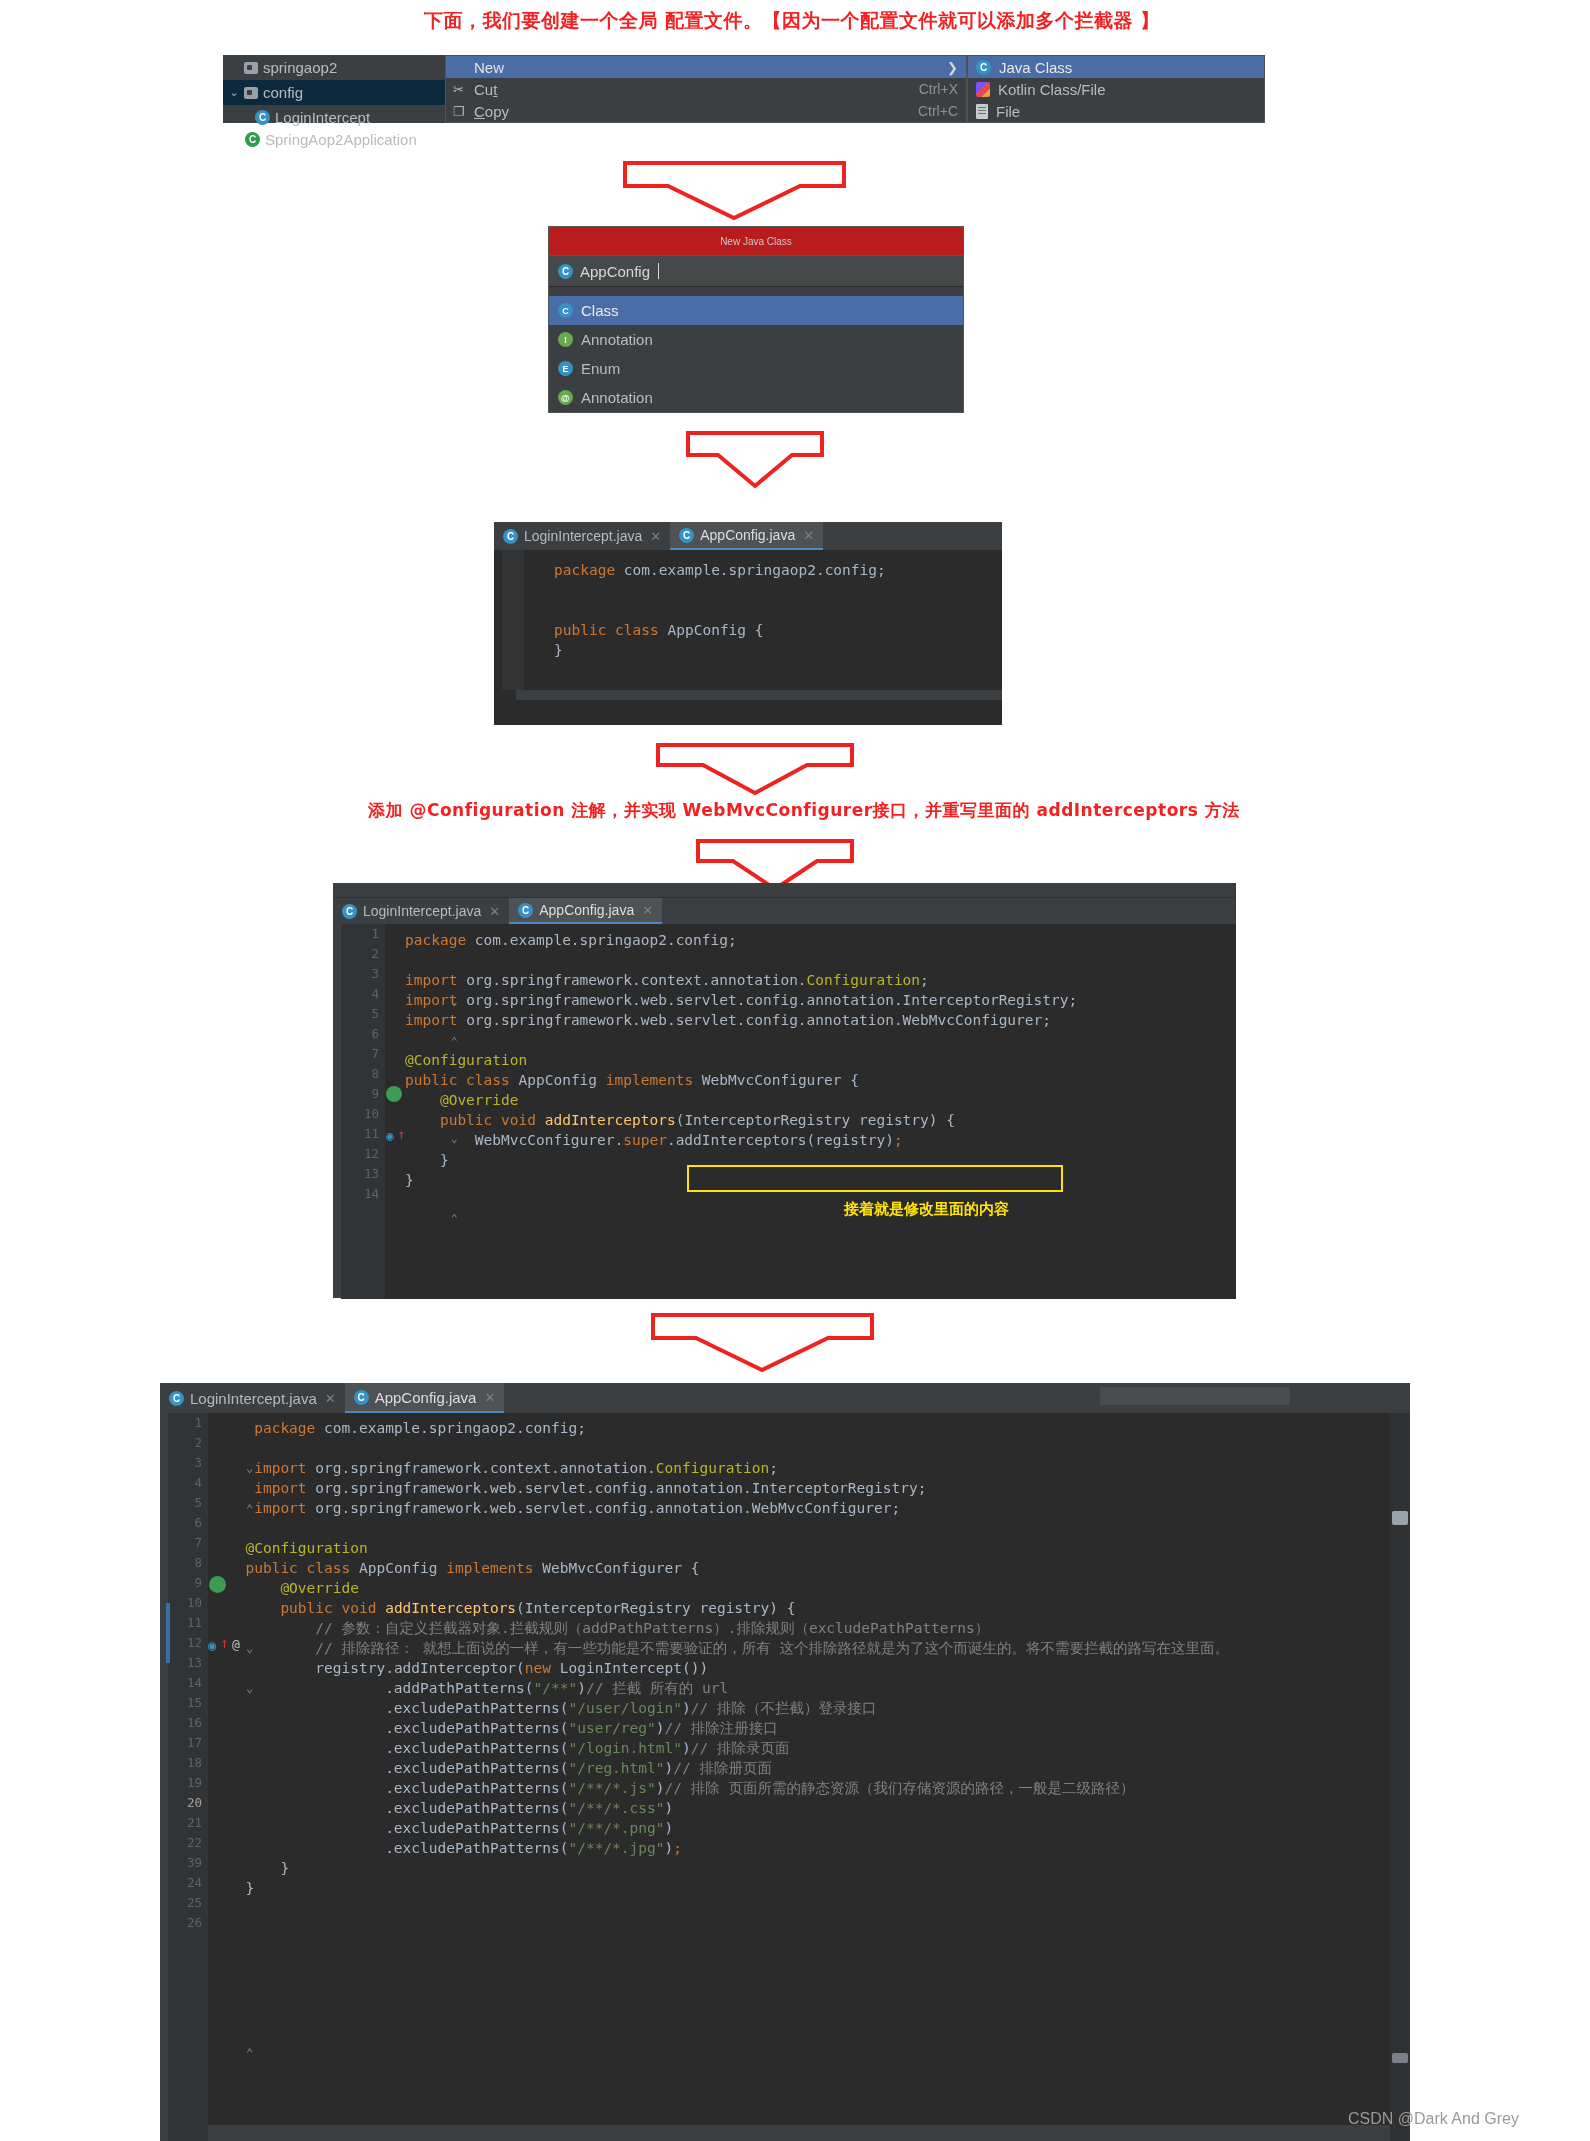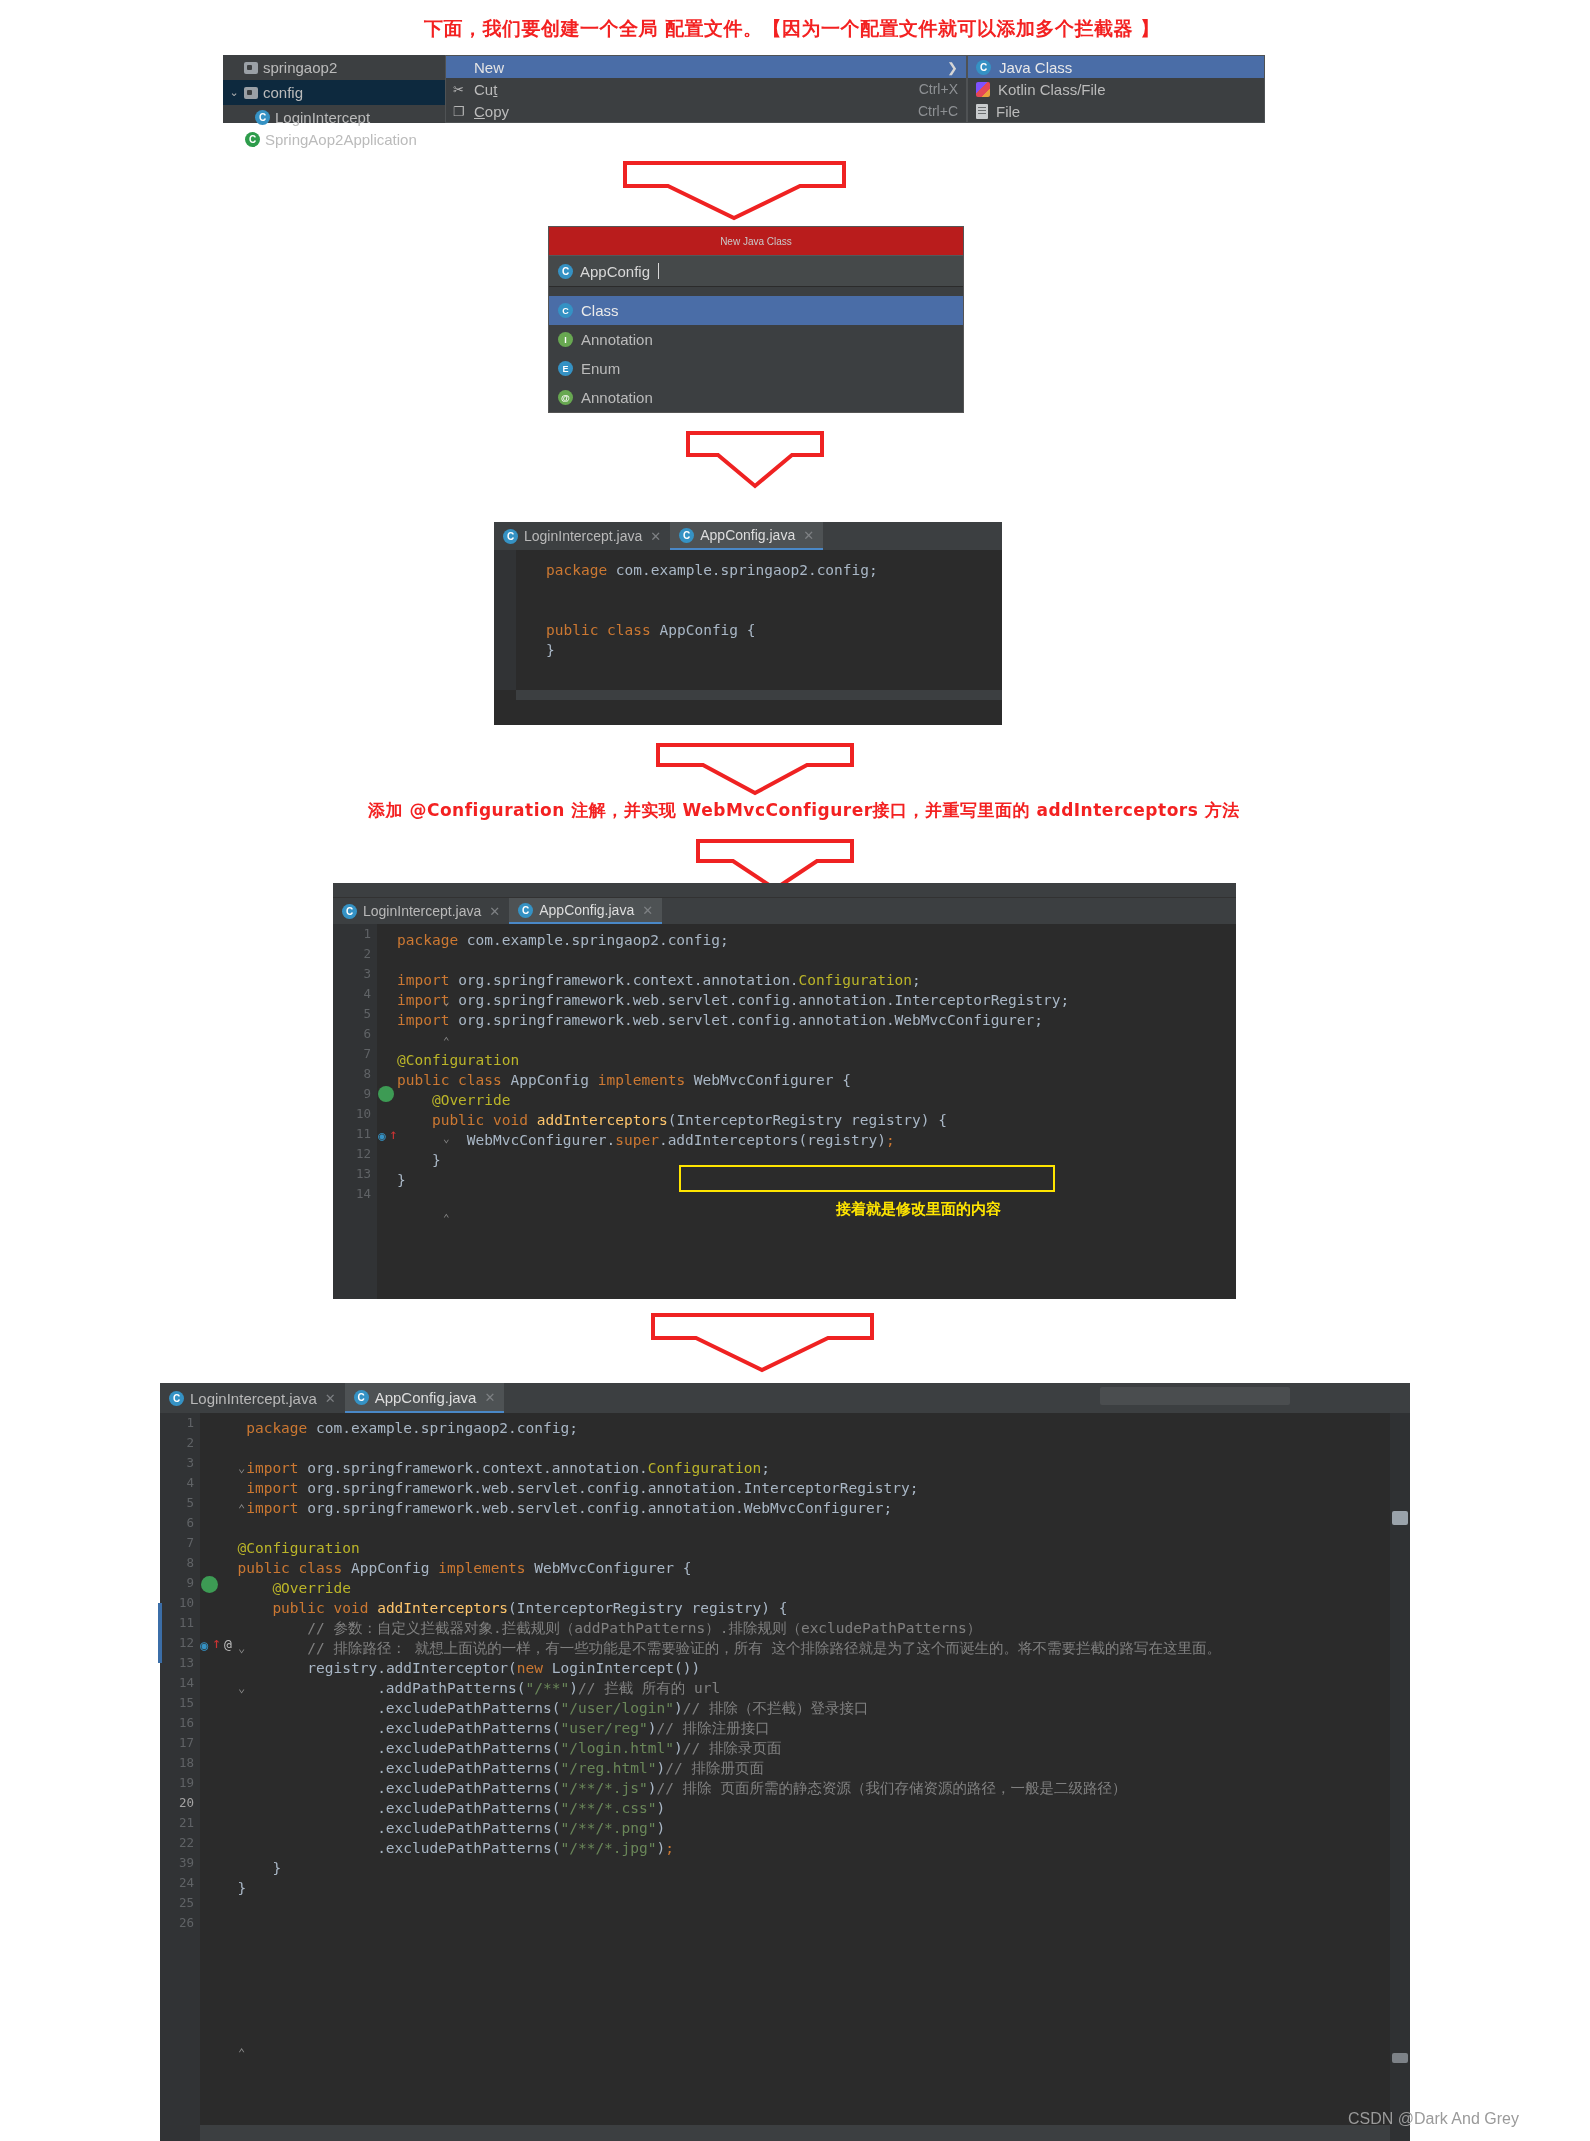--- a/index.html
+++ b/index.html
@@ -76,21 +76,21 @@
   .njc-item.hl{background:#4a6da7;color:#eaeaea;}
   .ic-rd{width:15px;height:15px;border-radius:50%;display:flex;align-items:center;justify-content:center;font-size:9px;font-weight:bold;color:#fff;flex:0 0 auto;}
 
   
   .editor{background:#2b2b2b;box-sizing:border-box;font-family:"DejaVu Sans Mono", monospace;}
   .tabbar{background:#3c3f41;height:28px;display:flex;align-items:stretch;}
   .tab{display:flex;align-items:center;gap:6px;padding:0 9px;color:#b9b9b9;font-family:"Liberation Sans",sans-serif;font-size:14px;white-space:nowrap;}
   .tab.active{background:#4e5254;border-bottom:2px solid #4a88c7;color:#ddd;}
   .tab .x{color:#7e8184;font-size:13px;margin-left:2px;}
 
-  .code{position:relative;color:#a9b7c6;font-size:14.5px;line-height:20px;}
+  .code{position:relative;color:#a9b7c6;font-size:14.5px;line-height:20px;margin-left:8px;}
   .gutter{position:absolute;left:0;top:0;bottom:0;width:34px;background:#313335;color:#606366;text-align:right;}
   .gutter div{height:20px;padding-right:6px;box-sizing:border-box;font-size:12.5px;}
   .lines{margin-left:34px;padding-left:12px;}
   .ln{height:20px;white-space:pre;}
 
   .kw{color:#cc7832;}
   .str{color:#6a8759;}
   .cmt{color:#808080;}
   .ann{color:#bbb529;}
   .fn{color:#ffc66d;}
@@ -98,21 +98,21 @@
 
   .hl-box{outline:2px solid #ffe500;}
   .note-yellow{color:#ffe500;font-family:"DejaVu Sans",sans-serif;font-weight:700;font-size:15px;}
 
   .scroll-strip{background:#3c3f41;}
   .watermark{color:#9a9a9a;font-size:16px;font-family:"Liberation Sans",sans-serif;}
 </style>
 </head>
 <body>
 
-<div class="abs caption-red" style="left:424px;top:16px;text-align:right;">下面，我们要创建一个全局 配置文件。【因为一个配置文件就可以添加多个拦截器 】</div>
+<div class="abs caption-red" style="left:424px;top:8px;text-align:right;">下面，我们要创建一个全局 配置文件。【因为一个配置文件就可以添加多个拦截器 】</div>
 
 <div class="abs ctx-wrap">
 
   <div class="tree-panel">
     <div class="tree-row">
       <span class="chev"></span>
       <span class="ic-folder"></span>
       <span>springaop2</span>
     </div>
     <div class="tree-row sel">

